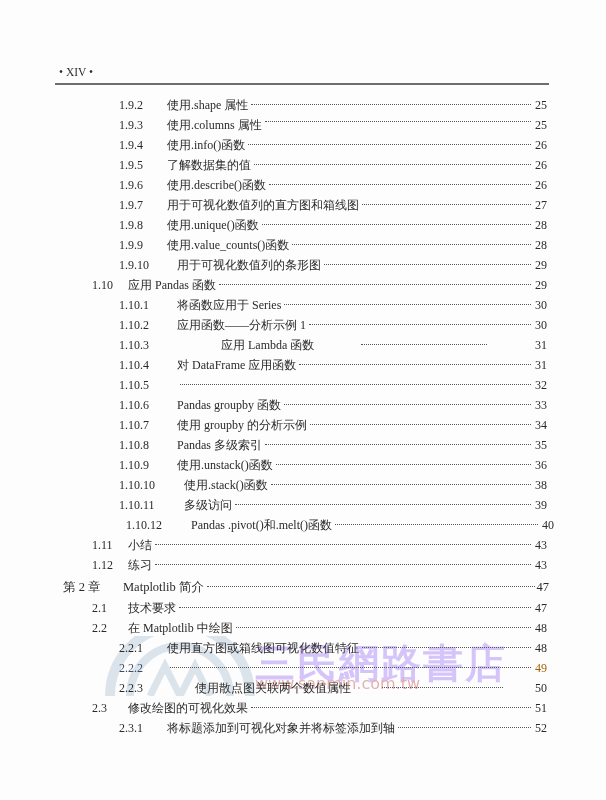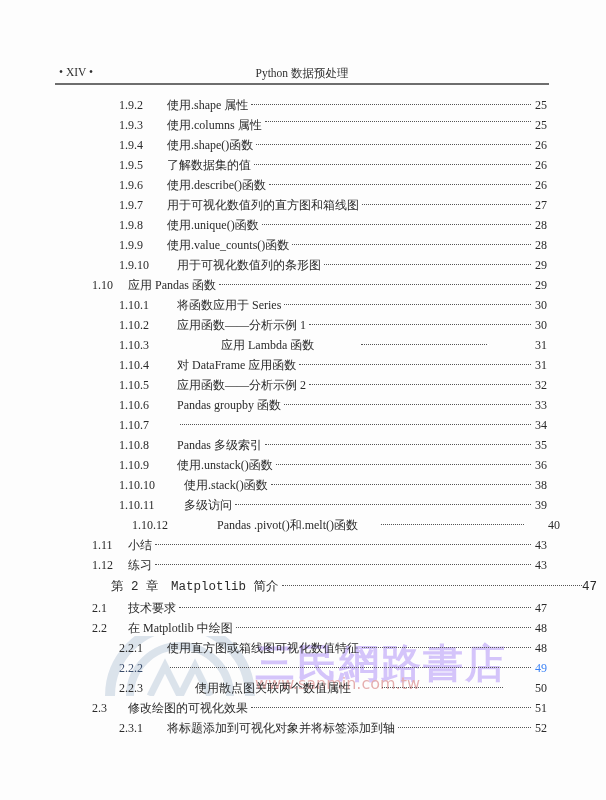--- a/index.html
+++ b/index.html
@@ -87,23 +87,22 @@
   }
   .toc-row .page-num {
     flex: 0 0 auto;
     text-align: right;
     min-width: 14px;
   }
   .lvl2-wide .num { width: 58px; }
   .lvl1 .num { width: 36px; }
   .lvl3 .num { width: 48px; }
   .chapter {
-    font-family: Liberation Mono, monospace;
+    font-family: Liberation Serif, serif;
     font-size: 12.5px;
-    margin-left: 48px;
   }
   .chapter .num { width: 60px; }
   .chapter .title { font-weight: normal; }
   .watermark {
     position: absolute;
     left: 105px;
     top: 636px;
     width: 340px;
     height: 60px;
     pointer-events: none;
@@ -136,21 +135,20 @@
   }
   .blue-tint { color: #3a4c6a; }
 </style>
 </head>
 <body>
 
 <div class="page">
 
   <div class="running-header">
     <span class="folio">• XIV •</span>
-    <span class="book-title">Python 数据预处理</span>
   </div>
   <div class="header-rule"></div>
 
   <div class="watermark">
     <svg class="wm-arc" width="150" height="60" viewBox="0 0 150 60">
       <path d="M5 60 A70 70 0 0 1 145 60" fill="none" stroke="#9fb4cc" stroke-width="10"></path>
       <path d="M25 60 A50 50 0 0 1 125 60" fill="none" stroke="#9fb4cc" stroke-width="8"></path>
       <path d="M45 60 L60 30 L75 60 L90 30 L105 60" fill="none" stroke="#9fb4cc" stroke-width="7"></path>
     </svg>
     <span class="wm-text">三民網路書店</span>
@@ -166,21 +164,21 @@
       <span class="page-num">25</span>
     </div>
     <div class="toc-row lvl3" style="left:119px; width:428px; top:20px;align-items:center;">
       <span class="num">1.9.3</span>
       <span class="title">使用.columns 属性</span>
       <span class="leader"></span>
       <span class="page-num">25</span>
     </div>
     <div class="toc-row lvl3" style="left:119px; width:428px; top:40px;">
       <span class="num">1.9.4</span>
-      <span class="title">使用.shape()函数</span>
+      <span class="title">使用.info()函数</span>
       <span class="leader"></span>
       <span class="page-num">26</span>
     </div>
     <div class="toc-row lvl3" style="left:119px; width:428px; top:60px;">
       <span class="num">1.9.5</span>
       <span class="title">了解数据集的值</span>
       <span class="leader"></span>
       <span class="page-num">26</span>
     </div>
     <div class="toc-row lvl3" style="left:119px; width:428px; top:80px;">
@@ -239,32 +237,32 @@
       <span class="page-num">31</span>
     </div>
     <div class="toc-row lvl2-wide" style="left:119px; width:428px; top:260px;">
       <span class="num">1.10.4</span>
       <span class="title">对 DataFrame 应用函数</span>
       <span class="leader"></span>
       <span class="page-num">31</span>
     </div>
     <div class="toc-row lvl2-wide" style="left:119px; width:428px; top:280px;">
       <span class="num">1.10.5</span>
-      <span class="title">应用函数——分析示例 2</span>
       <span class="leader"></span>
       <span class="page-num">32</span>
     </div>
     <div class="toc-row lvl2-wide" style="left:119px; width:428px; top:300px;">
       <span class="num">1.10.6</span>
       <span class="title">Pandas groupby 函数</span>
       <span class="leader"></span>
       <span class="page-num">33</span>
     </div>
     <div class="toc-row lvl2-wide" style="left:119px; width:428px; top:320px;">
       <span class="num">1.10.7</span>
+      <span class="title">使用 groupby 的分析示例</span>
       <span class="leader"></span>
       <span class="page-num">34</span>
     </div>
     <div class="toc-row lvl2-wide" style="left:119px; width:428px; top:340px;">
       <span class="num">1.10.8</span>
       <span class="title">Pandas 多级索引</span>
       <span class="leader"></span>
       <span class="page-num">35</span>
     </div>
     <div class="toc-row lvl2-wide" style="left:119px; width:428px; top:360px;">
@@ -278,21 +276,21 @@
       <span class="title">使用.stack()函数</span>
       <span class="leader"></span>
       <span class="page-num">38</span>
     </div>
     <div class="toc-row" style="left:119px; width:428px; top:400px;">
       <span class="num" style="width:65px;">1.10.11</span>
       <span class="title">多级访问</span>
       <span class="leader"></span>
       <span class="page-num">39</span>
     </div>
-    <div class="toc-row" style="left:132px; width:428px; top:420px;gap:20px;">
+    <div class="toc-row" style="left:126px; width:428px; top:420px;">
       <span class="num" style="width:65px;">1.10.12</span>
       <span class="title">Pandas .pivot()和.melt()函数</span>
       <span class="leader"></span>
       <span class="page-num">40</span>
     </div>
     <div class="toc-row lvl1" style="left:92px; width:455px; top:440px;">
       <span class="num">1.11</span>
       <span class="title">小结</span>
       <span class="leader"></span>
       <span class="page-num">43</span>
@@ -324,21 +322,21 @@
     </div>
     <div class="toc-row lvl3" style="left:119px; width:428px; top:543px;">
       <span class="num">2.2.1</span>
       <span class="title">使用直方图或箱线图可视化数值特征</span>
       <span class="leader"></span>
       <span class="page-num">48</span>
     </div>
     <div class="toc-row lvl3 blue-tint" style="left:119px; width:428px; top:563px;">
       <span class="num">2.2.2</span>
       <span class="leader"></span>
-      <span class="page-num" style="color:#3b82f6;">49</span>
+      <span class="page-num" style="color:#a16207;">49</span>
     </div>
     <div class="toc-row lvl3" style="left:119px; width:428px; top:583px;gap:28px;">
       <span class="num">2.2.3</span>
       <span class="title">使用散点图关联两个数值属性</span>
       <span class="leader"></span>
       <span class="page-num">50</span>
     </div>
     <div class="toc-row lvl1" style="left:92px; width:455px; top:603px;">
       <span class="num">2.3</span>
       <span class="title">修改绘图的可视化效果</span>

